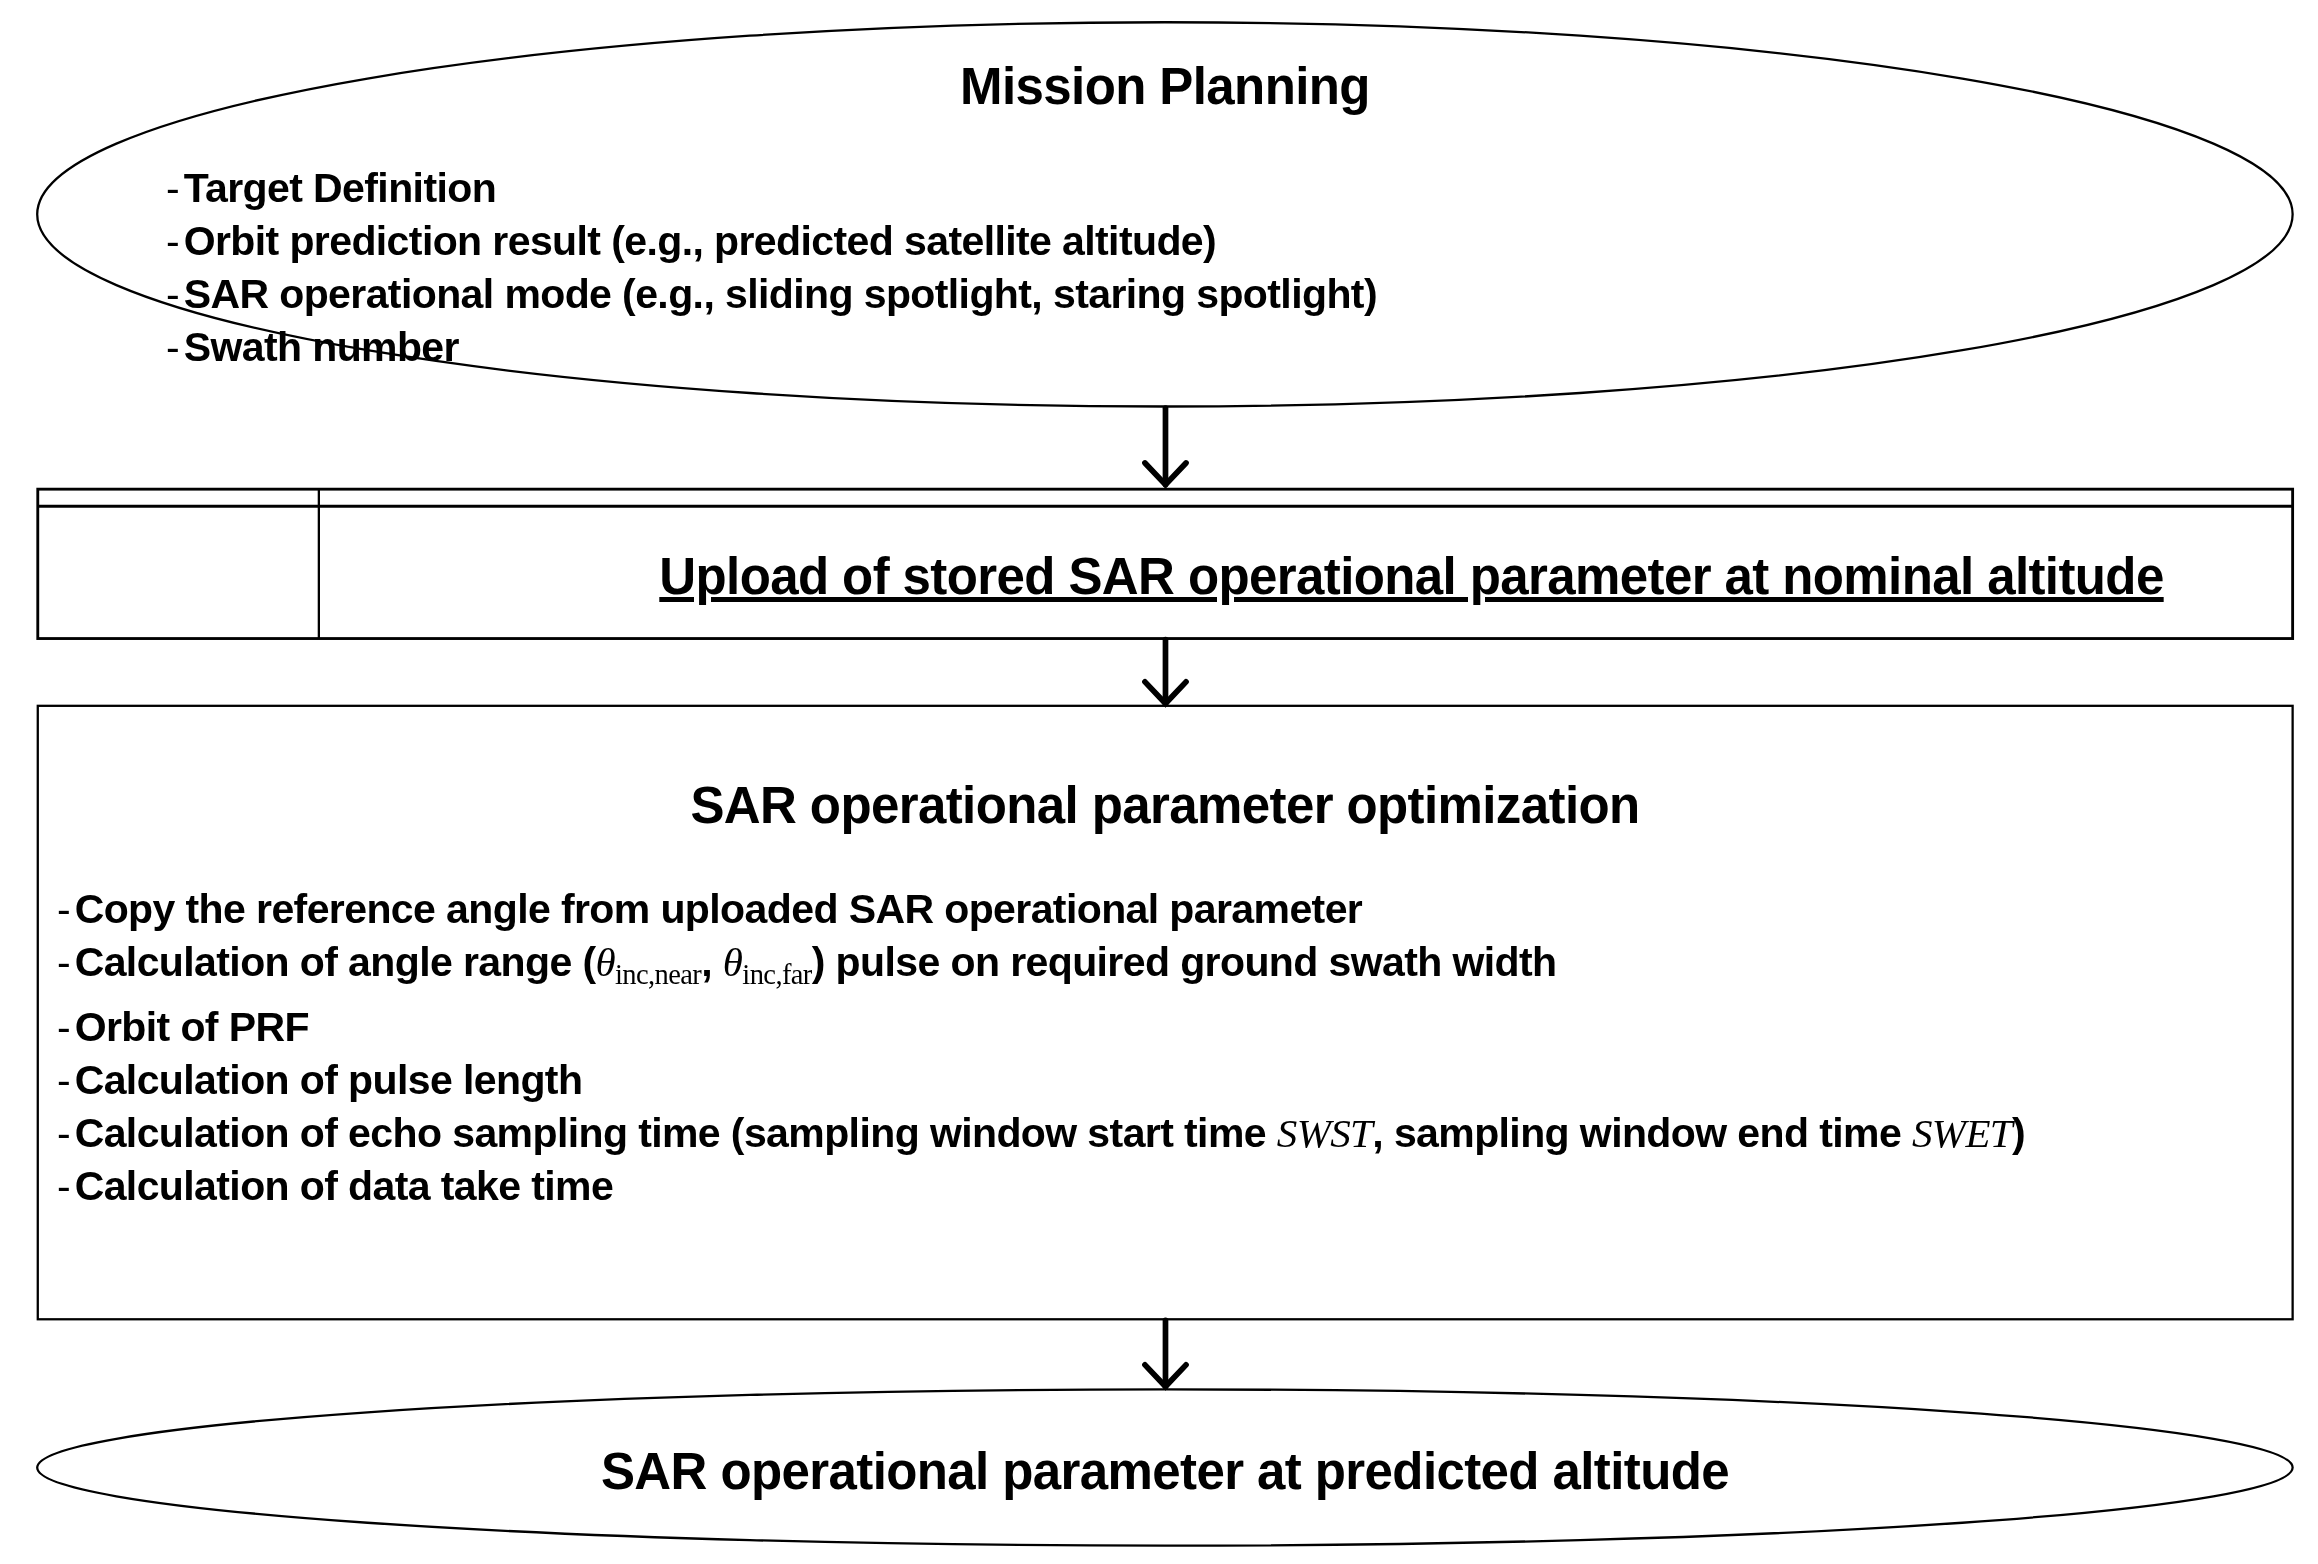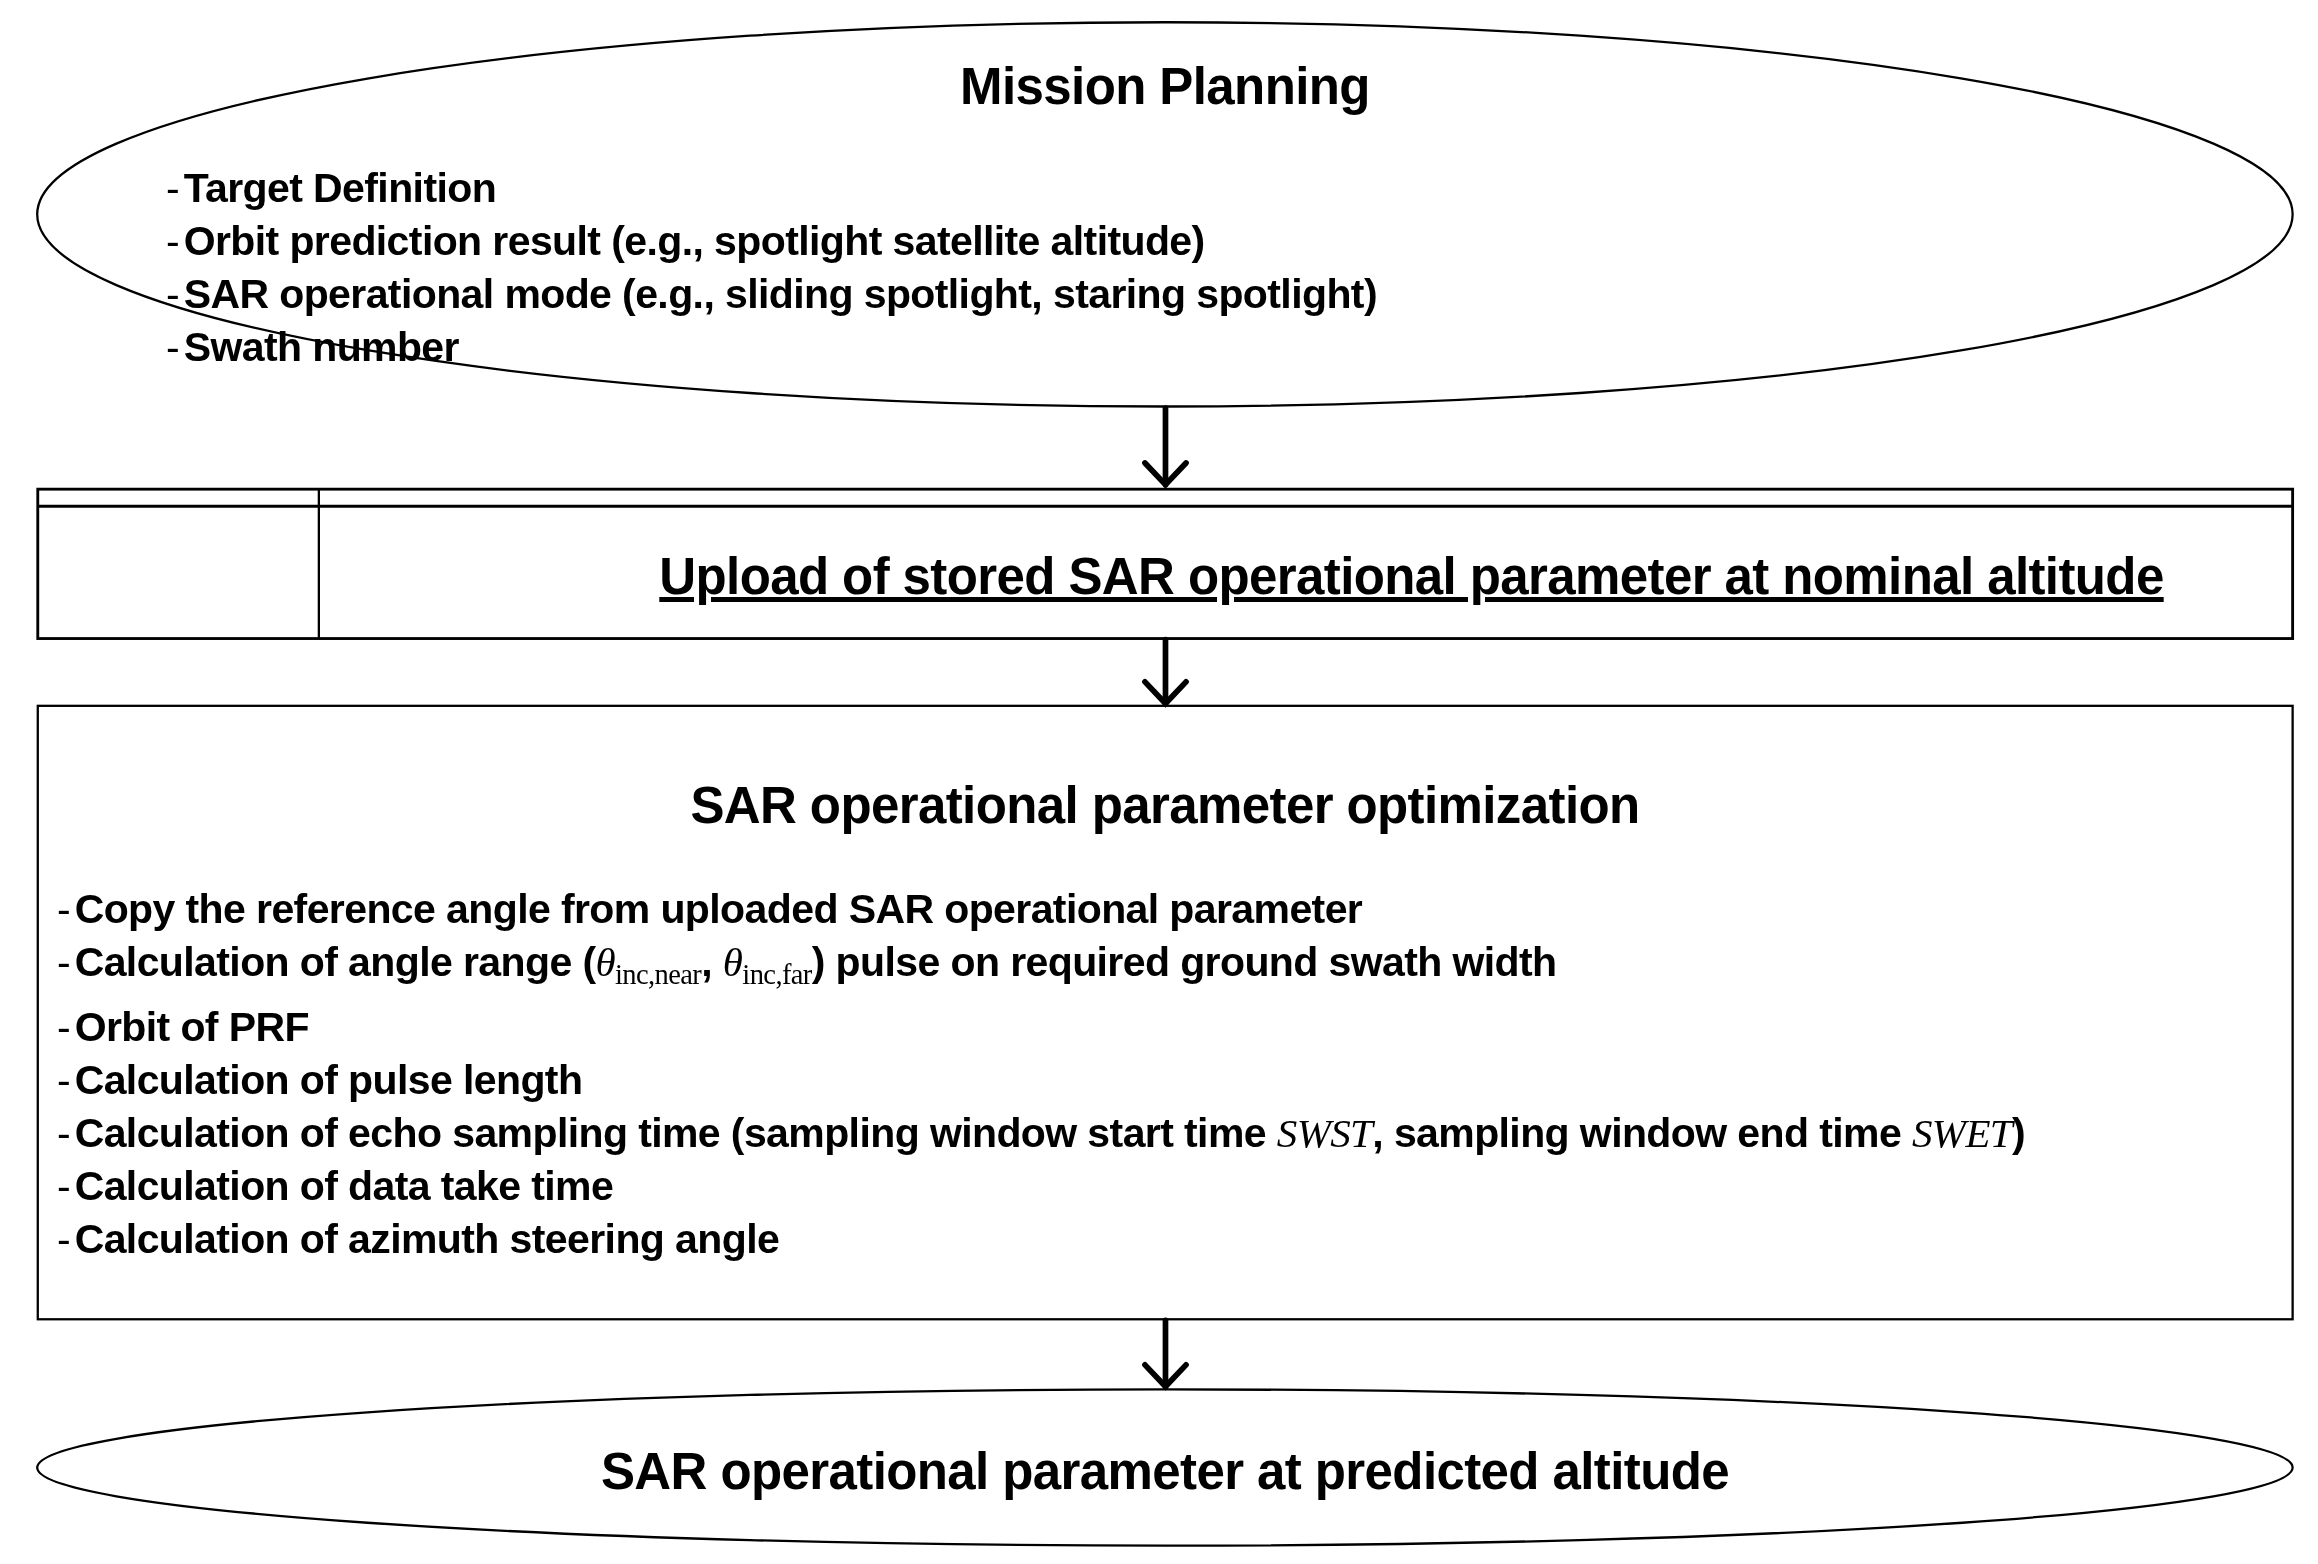--- a/index.html
+++ b/index.html
@@ -42,32 +42,31 @@
     <line x1="2044" y1="2316" x2="2044" y2="2432"></line>
     <polyline points="2008,2394 2044,2432 2080,2394"></polyline>
   </g>
 
   <ellipse cx="2043" cy="2574" rx="1978" ry="137" fill="none" stroke="#000" stroke-width="4"></ellipse>
 </svg>
 
 <div class="title" style="left:937px; top:57px; width:456px;">Mission Planning</div>
 <div class="list" style="left:166px; top:162px;">
   <span class="item"><span class="dash">-</span><span>Target Definition</span></span>
-  <span class="item"><span class="dash">-</span><span>Orbit prediction result (e.g., spotlight satellite altitude)</span></span>
+  <span class="item"><span class="dash">-</span><span>Orbit prediction result (e.g., predicted satellite altitude)</span></span>
   <span class="item"><span class="dash">-</span><span>SAR operational mode (e.g., sliding spotlight, staring spotlight)</span></span>
   <span class="item"><span class="dash">-</span><span>Swath number</span></span>
 </div>
 
 <div class="title" style="left:319px; top:547px; width:2185px;text-decoration:underline;">Upload of stored SAR operational parameter at nominal altitude</div>
 
 <div class="title" style="left:595px; top:776px; width:1140px;">SAR operational parameter optimization</div>
 <div class="list" style="left:57px; top:883px;">
   <span class="item"><span class="dash">-</span><span>Copy the reference angle from uploaded SAR operational parameter</span></span>
   <span class="item"><span class="dash">-</span><span>Calculation of angle range (</span><span class="math">θ</span><span class="sub">inc,near</span><span>, </span><span class="math">θ</span><span class="sub">inc,far</span><span>) pulse on required ground swath width</span></span>
   <span class="item"><span class="dash">-</span><span>Orbit of PRF</span></span>
   <span class="item"><span class="dash">-</span><span>Calculation of pulse length</span></span>
   <span class="item"><span class="dash">-</span><span>Calculation of echo sampling time (sampling window start time </span><span class="math">SWST</span><span>, sampling window end time </span><span class="math">SWET</span><span>)</span></span>
   <span class="item"><span class="dash">-</span><span>Calculation of data take time</span></span>
-  <span class="item"><span class="dash">-</span><span>Calculation of azimuth steering angle</span></span>
 </div>
 
 <div class="title" style="left:595px; top:1442px; width:1140px;">SAR operational parameter at predicted altitude</div>
 
 
 </body></html>

